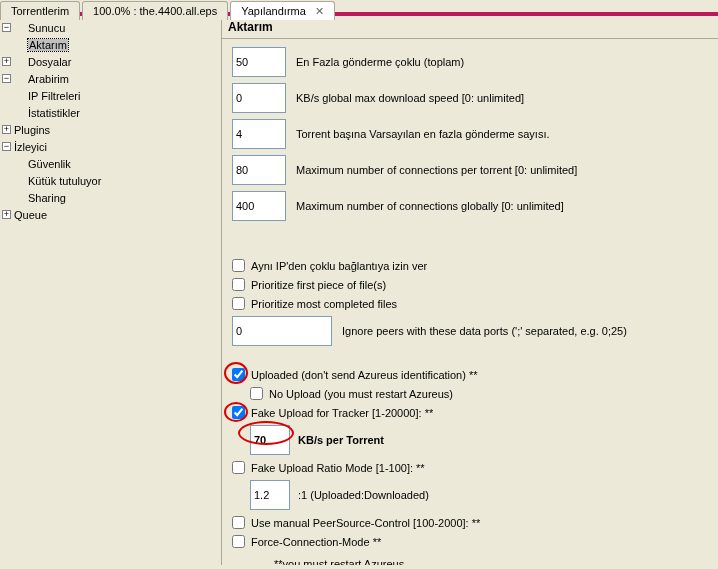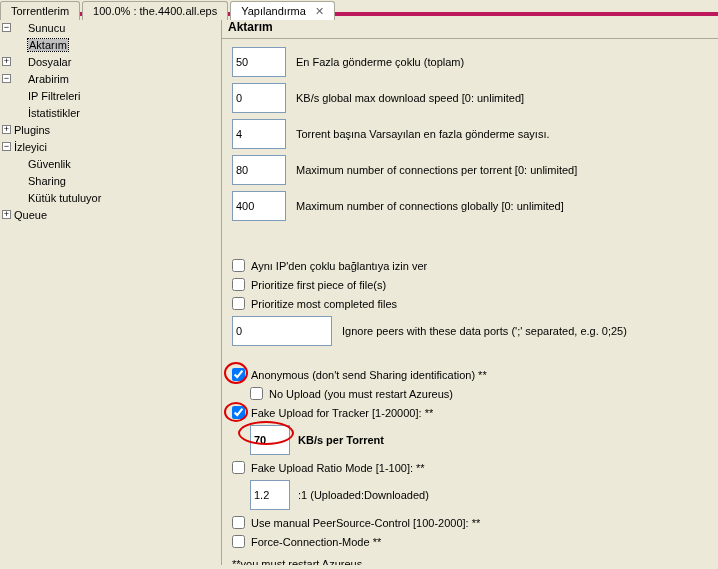--- a/index.html
+++ b/index.html
@@ -97,21 +97,21 @@
     padding: 1px 3px;
     background: #fff;
   }
   input.num { width: 54px; margin-right: 10px; }
   input.wide { width: 100px; margin-right: 10px; }
   input.small { width: 40px; margin-right: 8px; }
   input[type=checkbox] {
     width: 13px; height: 13px; margin: 0 6px 0 0;
   }
   .spacer { height: 16px; }
-  .note { margin-top: 10px; }
+  .note { margin-top: 10px; margin-left: 42px; }
   
   .circle {
     position: absolute;
     border: 2px solid #d00;
     border-radius: 50%;
     pointer-events: none;
   }
 </style>
 </head>
 <body>
@@ -129,22 +129,22 @@
   <div class="sidebar">
     <div class="tree-item depth1"><span class="plus">−</span><span class="label">Sunucu</span></div>
     <div class="tree-item depth1 selected"><span class="label">Aktarım</span></div>
     <div class="tree-item depth1"><span class="plus">+</span><span class="label">Dosyalar</span></div>
     <div class="tree-item depth1"><span class="plus">−</span><span class="label">Arabirim</span></div>
     <div class="tree-item depth1"><span class="label">IP Filtreleri</span></div>
     <div class="tree-item depth1"><span class="label">İstatistikler</span></div>
     <div class="tree-item depth0"><span class="plus">+</span><span class="label">Plugins</span></div>
     <div class="tree-item depth0"><span class="plus">−</span><span class="label">İzleyici</span></div>
     <div class="tree-item depth1"><span class="label">Güvenlik</span></div>
+    <div class="tree-item depth1"><span class="label">Kütük tutuluyor</span></div>
     <div class="tree-item depth1"><span class="label">Sharing</span></div>
-    <div class="tree-item depth1"><span class="label">Kütük tutuluyor</span></div>
     <div class="tree-item depth0"><span class="plus">+</span><span class="label">Queue</span></div>
   </div>
 
   <div class="content">
     <div class="section-title">Aktarım</div>
     <div class="form">
 
       <div class="row">
         <input type="text" class="num" value="50" style="">
         <span>En Fazla gönderme çoklu (toplam)</span>
@@ -186,21 +186,21 @@
       <div class="row">
         <input type="text" class="wide" value="0" style="">
         <span>Ignore peers with these data ports (';' separated, e.g. 0;25)</span>
       </div>
 
       <div class="spacer"></div>
 
       <div class="row">
         <div class="circle" style="left:-8px; top:-6px; width:24px; height:22px;"></div>
         <input type="checkbox" checked="" style="">
-        <span>Anonymous (don't send Sharing identification) **</span>
+        <span>Uploaded (don't send Azureus identification) **</span>
       </div>
       <div class="row indent1">
         <input type="checkbox" style="">
         <span>No Upload (you must restart Azureus)</span>
       </div>
       <div class="row">
         <div class="circle" style="left:-8px; top:-4px; width:24px; height:20px;"></div>
         <input type="checkbox" checked="" style="">
         <span>Fake Upload for Tracker [1-20000]: **</span>
       </div>

